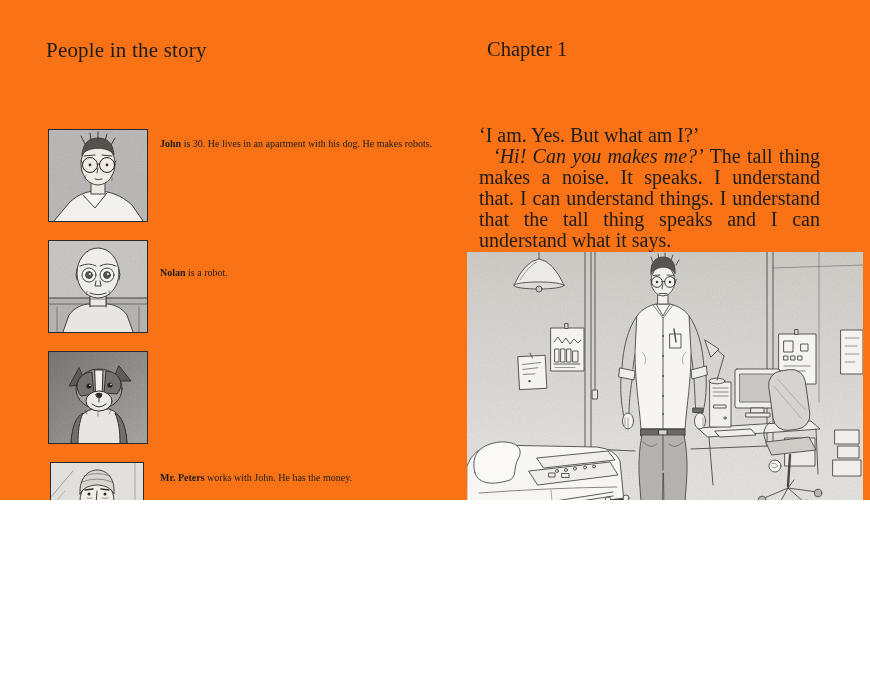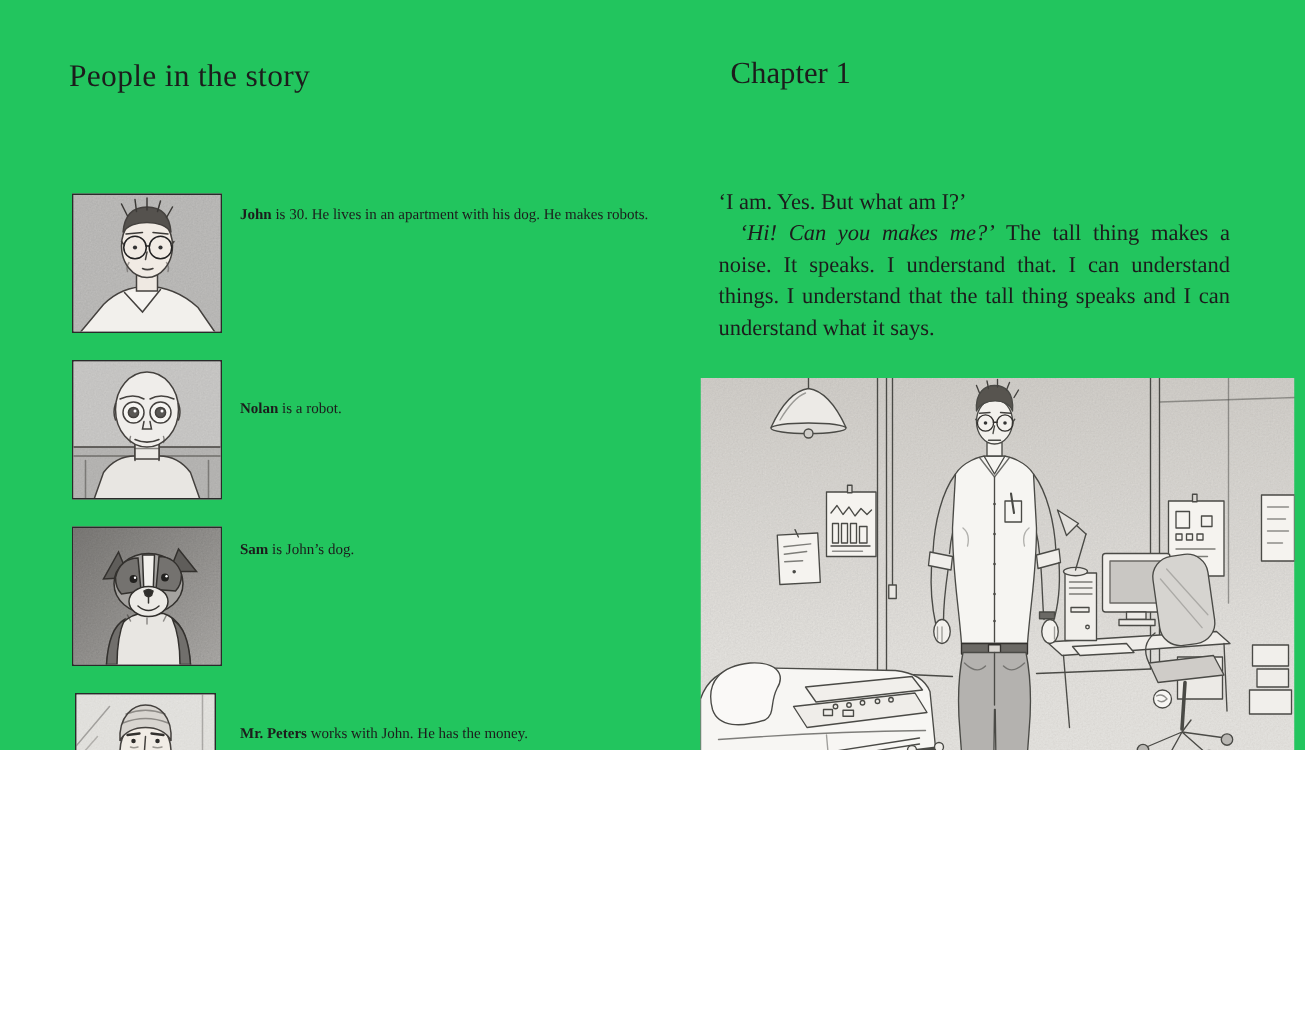--- a/index.html
+++ b/index.html
@@ -1,30 +1,30 @@
 <!DOCTYPE html>
 <html><head>
 <meta charset="utf-8">
 <style>
   html,body{margin:0;padding:0;background:#ffffff;}
   .spread{
-    position:relative;width:870px;height:500px;background:#22c55e;overflow:hidden;
+    position:relative;width:870px;height:500px;background:#f97316;overflow:hidden;
     font-family:"Liberation Serif","DejaVu Serif",serif;color:#1c1c1c;
   }
   
   .page-title{position:absolute;left:46px;top:38px;font-size:21px;letter-spacing:.2px;}
   .char-row{position:absolute;left:48px;}
   .portrait{border:1px solid #2a2a2a;background:#cfcecc;display:block;line-height:0;}
   .char-text{position:absolute;left:160px;font-size:10px;line-height:21px;width:295px;}
   .char-text b{font-weight:bold;}
   .pgnum{position:absolute;width:44px;text-align:center;font-size:13.5px;color:#2a2a2a;}
   
   .chapter-head{position:absolute;left:487px;top:38px;font-size:20.5px;display:flex;gap:21px;align-items:flex-end;}
   .chapter-head .ctitle{font-style:italic;}
-  .bodytext{position:absolute;left:479px;top:125px;width:341px;font-size:15px;line-height:20.9px;}
+  .bodytext{position:absolute;left:479px;top:125px;width:341px;font-size:20px;line-height:20.9px;}
   .bodytext p{margin:0;text-align:justify;text-indent:14px;}
   .bodytext p.noindent{text-indent:0;}
   .bodytext .ital{font-style:italic;}
   .illus{position:absolute;left:467px;top:252px;width:396px;height:370px;}
   .illus svg{display:block;}
   svg{shape-rendering:geometricPrecision;}
 </style>
 </head>
 <body>
 
@@ -135,23 +135,20 @@
           <circle cx="41" cy="33.2" r=".8" fill="#fff" stroke="none"></circle>
             <circle cx="62" cy="32.2" r=".8" fill="#fff" stroke="none"></circle>
           <ellipse cx="50" cy="49" rx="13" ry="10" fill="#eceae6"></ellipse>
           <path d="M47,42 Q50,40 53,42 L52,45 Q50,46.5 48,45 Z" fill="#2e2d2b"></path>
           <path d="M50,46 L50,50 M43,52 Q50,58 57,52"></path>
           <path d="M36,58 L38,62 M62,58 L60,62 M49,60 L49,64" opacity=".5"></path>
         </g>
       </svg>
     </span>
   </div>
-  <div class="char-text" style="top:356px">
-    <b>Sam</b><span> is John’s dog.</span>
-  </div>
 
   <div class="char-row" style="top:462px;left:50px">
     <span class="portrait">
       <svg width="92" height="101" viewBox="0 0 92 101">
         <rect width="92" height="101" fill="#ecebe7"></rect>
         <rect width="92" height="101" filter="url(#grain)" opacity=".08"></rect>
         <g stroke="#44413e" stroke-width="1" fill="none" stroke-linecap="round">
           <line x1="0" y1="34" x2="22" y2="8" opacity=".4"></line>
             <line x1="0" y1="44" x2="14" y2="28" opacity=".3"></line>
           <line x1="84" y1="0" x2="84" y2="40" opacity=".35"></line>
@@ -168,21 +165,21 @@
           <circle cx="54" cy="31" r="1.5" fill="#2c2b29" stroke="none"></circle>
           <path d="M36,35 Q38,36 41,35 M51,35 Q54,36 57,35" opacity=".5"></path>
           <path d="M46,28 L45,42 M42,44 Q46,46 50,44"></path>
           <path d="M38,48 Q46,52 54,48 L53,52 Q46,55 39,52 Z" fill="#57544f"></path>
           <path d="M40,56 C41,66 45,71 46,74 C47,71 51,66 52,56 C49,59 43,59 40,56 Z" fill="#8a8783"></path>
           <path d="M31,42 Q30,47 32,51 M61,42 Q62,47 60,51" opacity=".5"></path>
         </g>
       </svg>
     </span>
   </div>
-  <div class="char-text" style="top:479px">
+  <div class="char-text" style="top:467px">
     <b>Mr. Peters</b><span> works with John. He has the money.</span>
   </div>
 
   <div class="pgnum" style="left:190px;top:621px">4</div>
 
   <div class="chapter-head">
     <span>Chapter 1</span>
   </div>
 
   <div class="bodytext">

